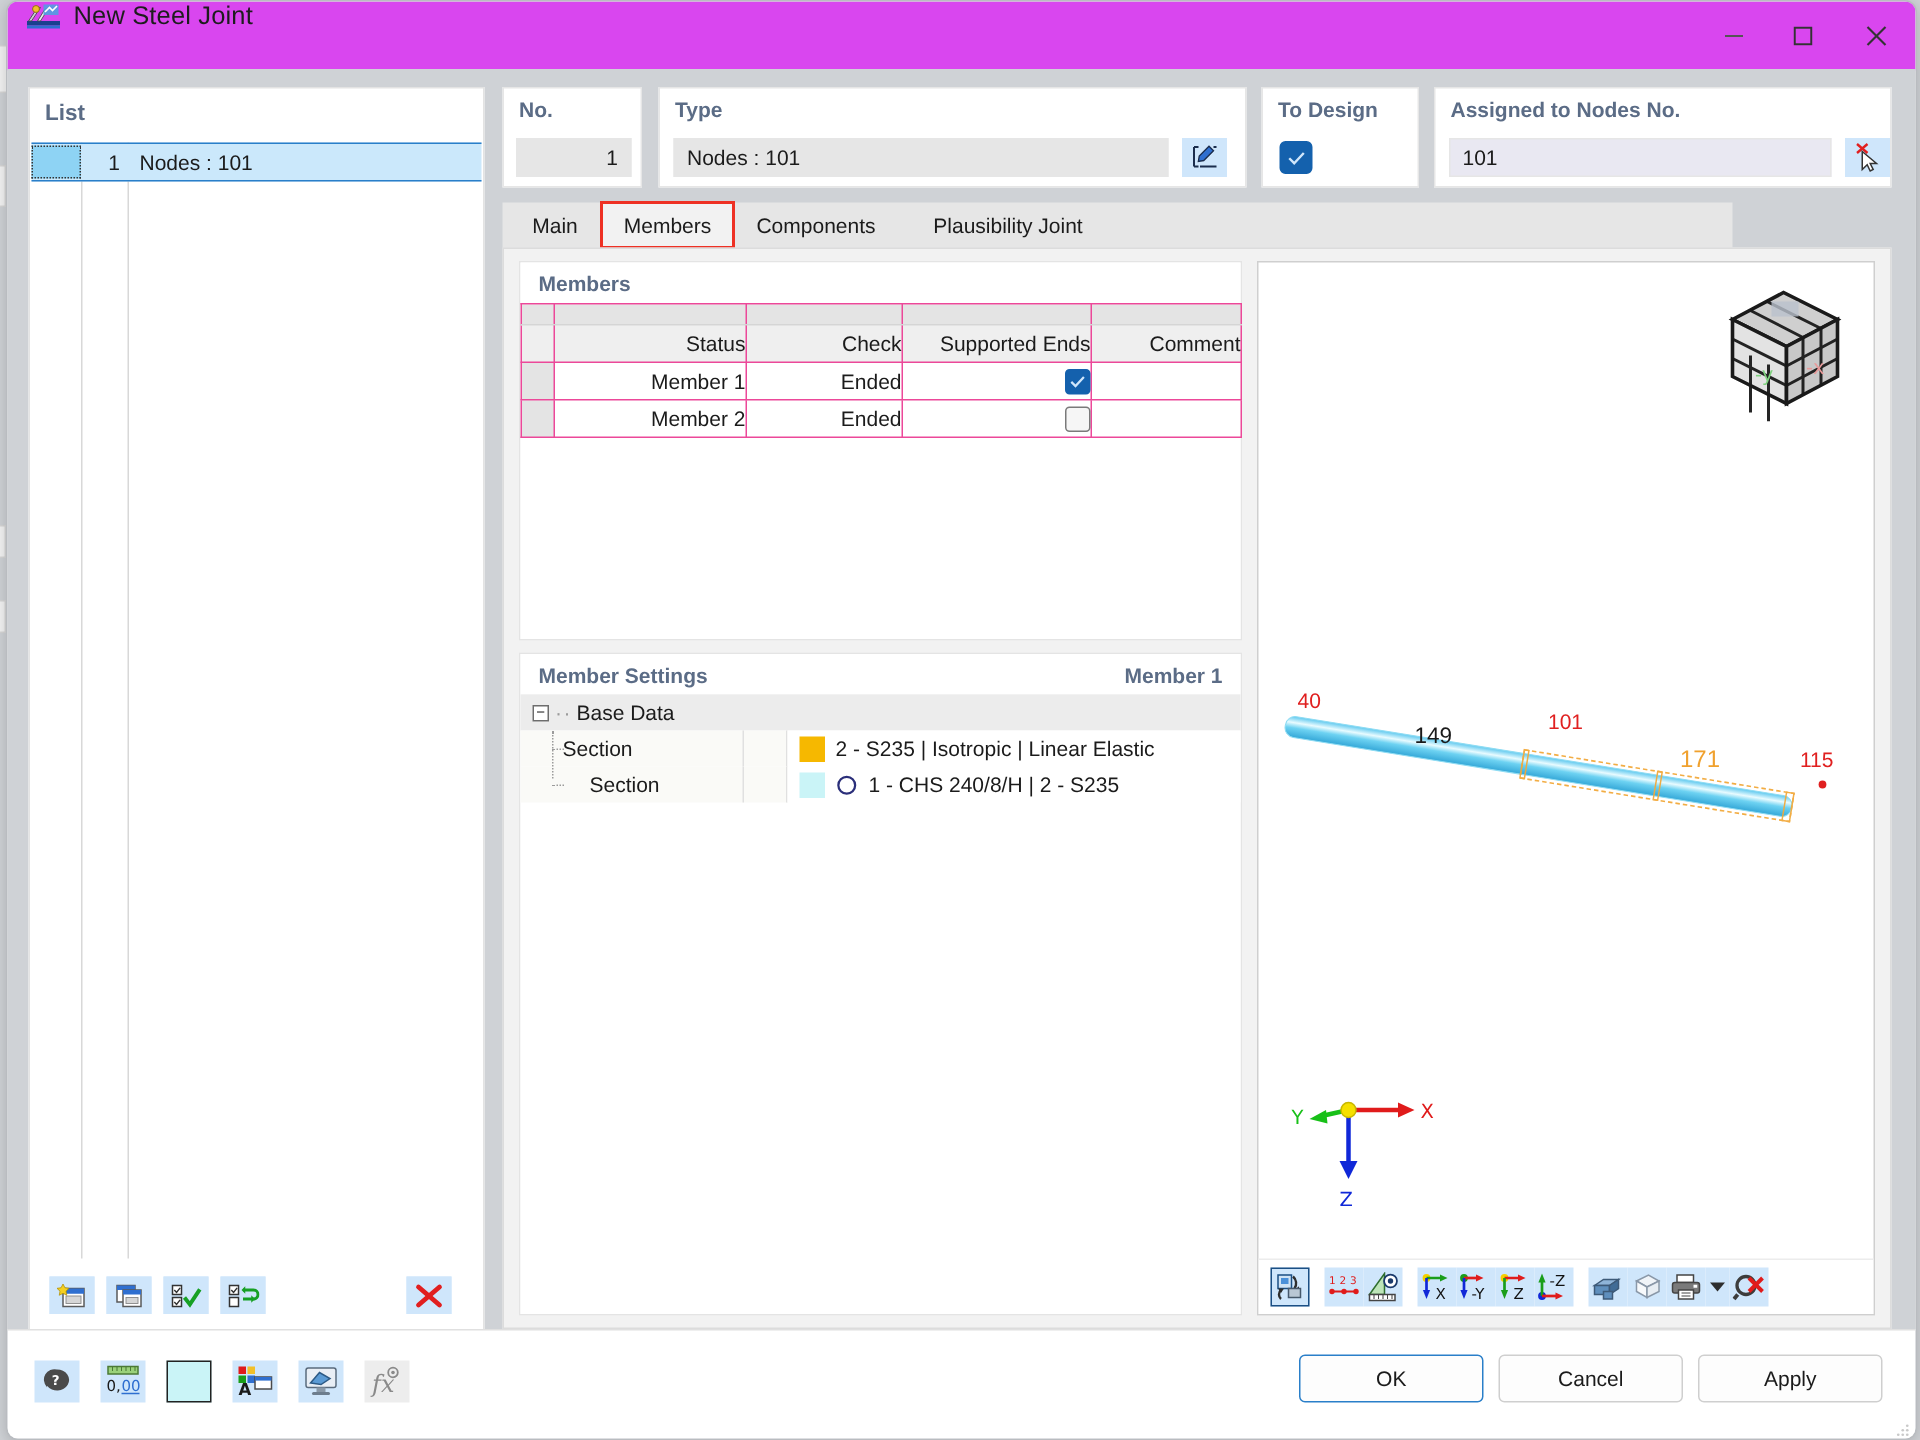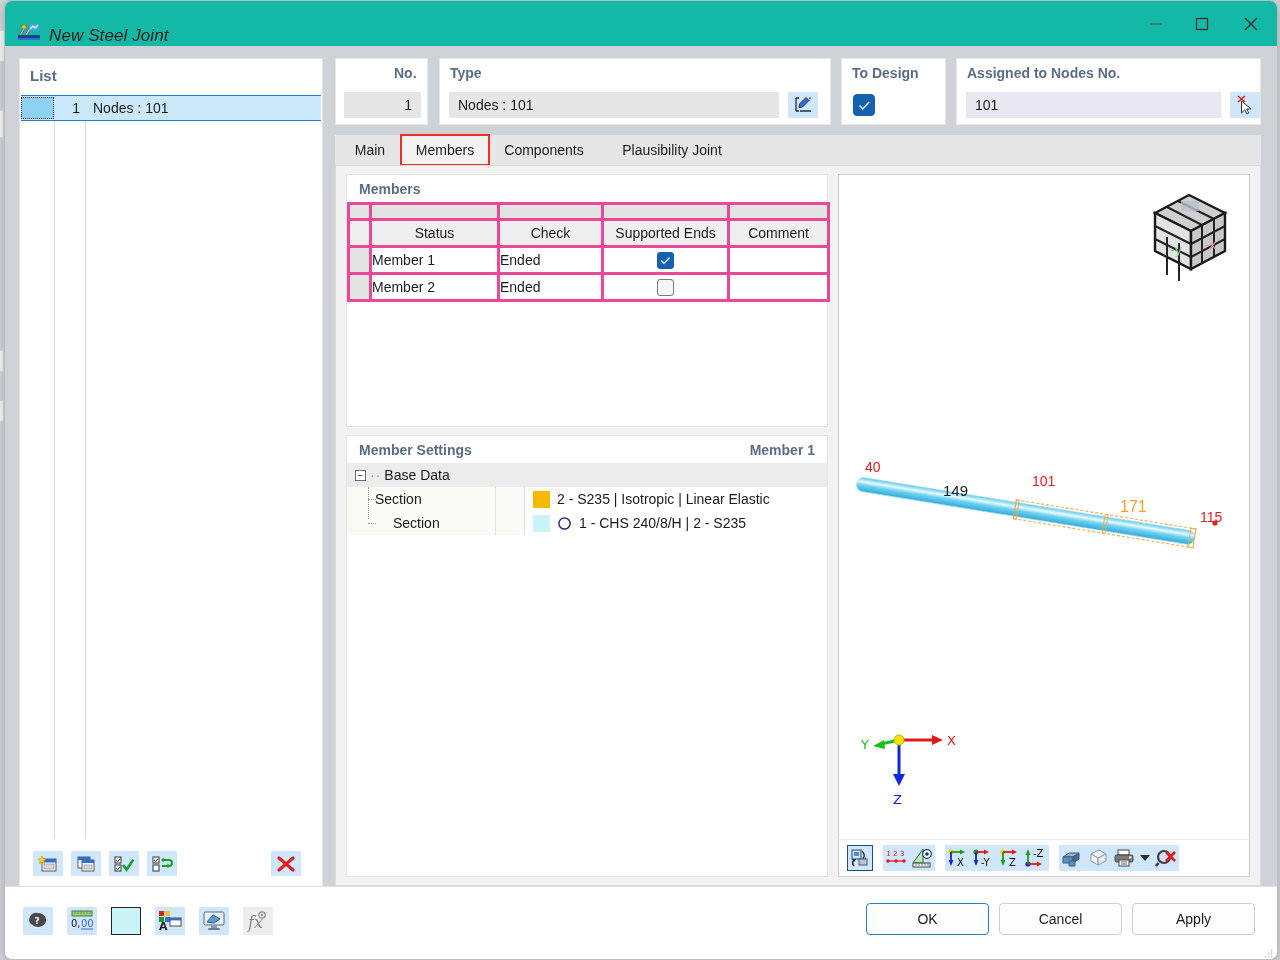--- a/index.html
+++ b/index.html
@@ -16,22 +16,22 @@
 
   
   .window{
     position:absolute;left:4px;top:0px;width:1272px;height:958px;
     background:#f0f0f0;border:1px solid #b9bcc0;border-radius:8px;
     box-shadow:0 2px 10px rgba(0,0,0,.18);
     overflow:hidden;
   }
   .titlebar{
     position:absolute;left:0;top:0;width:100%;height:45px;
-    background:#14b8a6;border-bottom:1px solid #dfe4ea;
-    display:flex;align-items:flex-end;font-style:italic;
+    background:#d946ef;border-bottom:1px solid #dfe4ea;
+    display:flex;align-items:flex-start;
   }
   .title-icon{width:24px;height:24px;margin-left:12px;margin-right:8px;position:relative;flex:none;}
   .title-text{font-size:17px;color:#1d1d1d;letter-spacing:.1px;}
   .win-btns{margin-left:auto;display:flex;height:45px;}
   .win-btn{width:46px;height:45px;display:flex;align-items:center;justify-content:center;color:#3a3a3a;font-size:15px;}
   .win-btn.close{width:52px;}
   .win-btn svg{display:block;}
 
   
   .wbody{position:absolute;left:0;top:45px;width:100%;height:913px;background:#cfd2d6;}
@@ -74,21 +74,21 @@
     position:absolute;height:26px;background:#e6e6e6;border:1px solid #e6e6e6;
     box-sizing:border-box;display:flex;align-items:center;font-size:14px;color:#1b1b1b;
   }
   .fieldbox.lav{background:#e9e8f2;}
   .iconbtn{
     position:absolute;width:30px;height:26px;background:#cfe6fb;border:1px solid #cfe6fb;
     box-sizing:border-box;display:flex;align-items:center;justify-content:center;
   }
 
   
-  .tabstrip{position:absolute;left:0px;top:77px;width:926px;height:30px;background:#e6e6e6;}
+  .tabstrip{position:absolute;left:0px;top:77px;width:820px;height:30px;background:#e6e6e6;}
   .tab{
     position:absolute;top:0;height:30px;box-sizing:border-box;
     display:flex;align-items:center;justify-content:center;padding:0 13px;
     font-size:14px;color:#1b1b1b;
   }
   .tab.active{background:#f2f2f2;}
   .tab.hl{outline:2px solid #ee3124;outline-offset:-1px;}
 
   
   .mainpanel{
@@ -98,21 +98,21 @@
 
   
   .grp{position:absolute;background:#fff;border:1px solid #e4e4e4;box-sizing:border-box;}
   .grp-hd{
     height:27px;display:flex;align-items:center;justify-content:space-between;
     padding:0 12px;font-weight:bold;color:#5b6c86;font-size:14px;
     background:#fff;border-bottom:1px solid #e8e8e8;
   }
 
   table.grid{border-collapse:collapse;width:100%;table-layout:fixed;font-size:14px;}
-  table.grid td,table.grid th{border:3px solid #ec4899;padding:0;height:24px;}
+  table.grid td,table.grid th{border:1px solid #ec4899;padding:0;height:24px;text-align:right;}
   table.grid th{background:#efefef;font-weight:normal;}
   tr.filtrow td{height:13px;background:#e4e4e4;border-bottom:1px solid #d5d5d5;}
   td.rowhdr,th.rowhdr{background:#e4e4e4;}
   td.cellv{background:#fff;padding-left:7px;text-align:left;}
   td.cellc{background:#fff;text-align:center;}
 
   .chk{
     width:17px;height:17px;border-radius:3px;box-sizing:border-box;display:inline-flex;
     align-items:center;justify-content:center;vertical-align:middle;
   }
@@ -265,21 +265,21 @@
               <line x1="17" y1="3" x2="3" y2="15" stroke="#e11f1f" stroke-width="3.2" stroke-linecap="round"></line>
             </svg>
           </div>
         </div>
       </div>
 
       <div class="right-zone">
 
         <div class="hdrrow">
 
-          <div class="card" style="left:0;top:0;width:93px;height:67px;padding-left:48px;">
+          <div class="card" style="left:0;top:0;width:93px;height:67px;">
             <div class="card-label">No.</div>
             <div class="fieldbox" style="left:8px;top:33px;width:77px;justify-content:flex-end;padding-right:8px;">
               <span>1</span>
             </div>
           </div>
 
           <div class="card" style="left:104px;top:0;width:392px;height:67px;">
             <div class="card-label">Type</div>
             <div class="fieldbox" style="left:9px;top:33px;width:330px;padding-left:8px;">
               <span>Nodes : 101</span>
@@ -472,21 +472,21 @@
                   <rect x="178" y="44.5" width="3" height="19" fill="none" stroke="#f2a93b" stroke-width="1"></rect>
                   <rect x="268" y="44.5" width="3" height="19" fill="none" stroke="#f2a93b" stroke-width="1"></rect>
                   <rect x="355" y="44.5" width="5" height="19" fill="none" stroke="#f2a93b" stroke-width="1"></rect>
                 </g>
                 <circle cx="376" cy="93" r="2.6" fill="#e02020"></circle>
               </svg>
               <div style="position:absolute;left:26px;top:29px;color:#e02020;font-size:14px;">40</div>
               <div style="position:absolute;left:104px;top:52px;color:#1a1a1a;font-size:15px;">149</div>
               <div style="position:absolute;left:193px;top:43px;color:#e02020;font-size:14px;">101</div>
               <div style="position:absolute;left:281px;top:68px;color:#f0a12e;font-size:16px;">171</div>
-              <div style="position:absolute;left:361px;top:79px;color:#e02020;font-size:14px;">115</div>
+              <div style="position:absolute;left:361px;top:68px;color:#e02020;font-size:14px;">115</div>
             </div>
 
             <div style="position:absolute;left:18px;bottom:62px;width:110px;height:90px;">
               <svg width="110" height="90" viewBox="0 0 110 90">
                 <line x1="42" y1="16" x2="78" y2="16" stroke="#e01b1b" stroke-width="3"></line>
                 <polygon points="86,16 75,11 75,21" fill="#e01b1b"></polygon>
                 <text x="90" y="21" font-family="DejaVu Sans, sans-serif" font-size="13" fill="#e01b1b">X</text>
                 <line x1="42" y1="16" x2="24" y2="20" stroke="#18c018" stroke-width="3"></line>
                 <polygon points="16,22 27,16 28,25" fill="#18c018"></polygon>
                 <text x="4" y="25" font-family="DejaVu Sans, sans-serif" font-size="13" fill="#18c018">Y</text>

